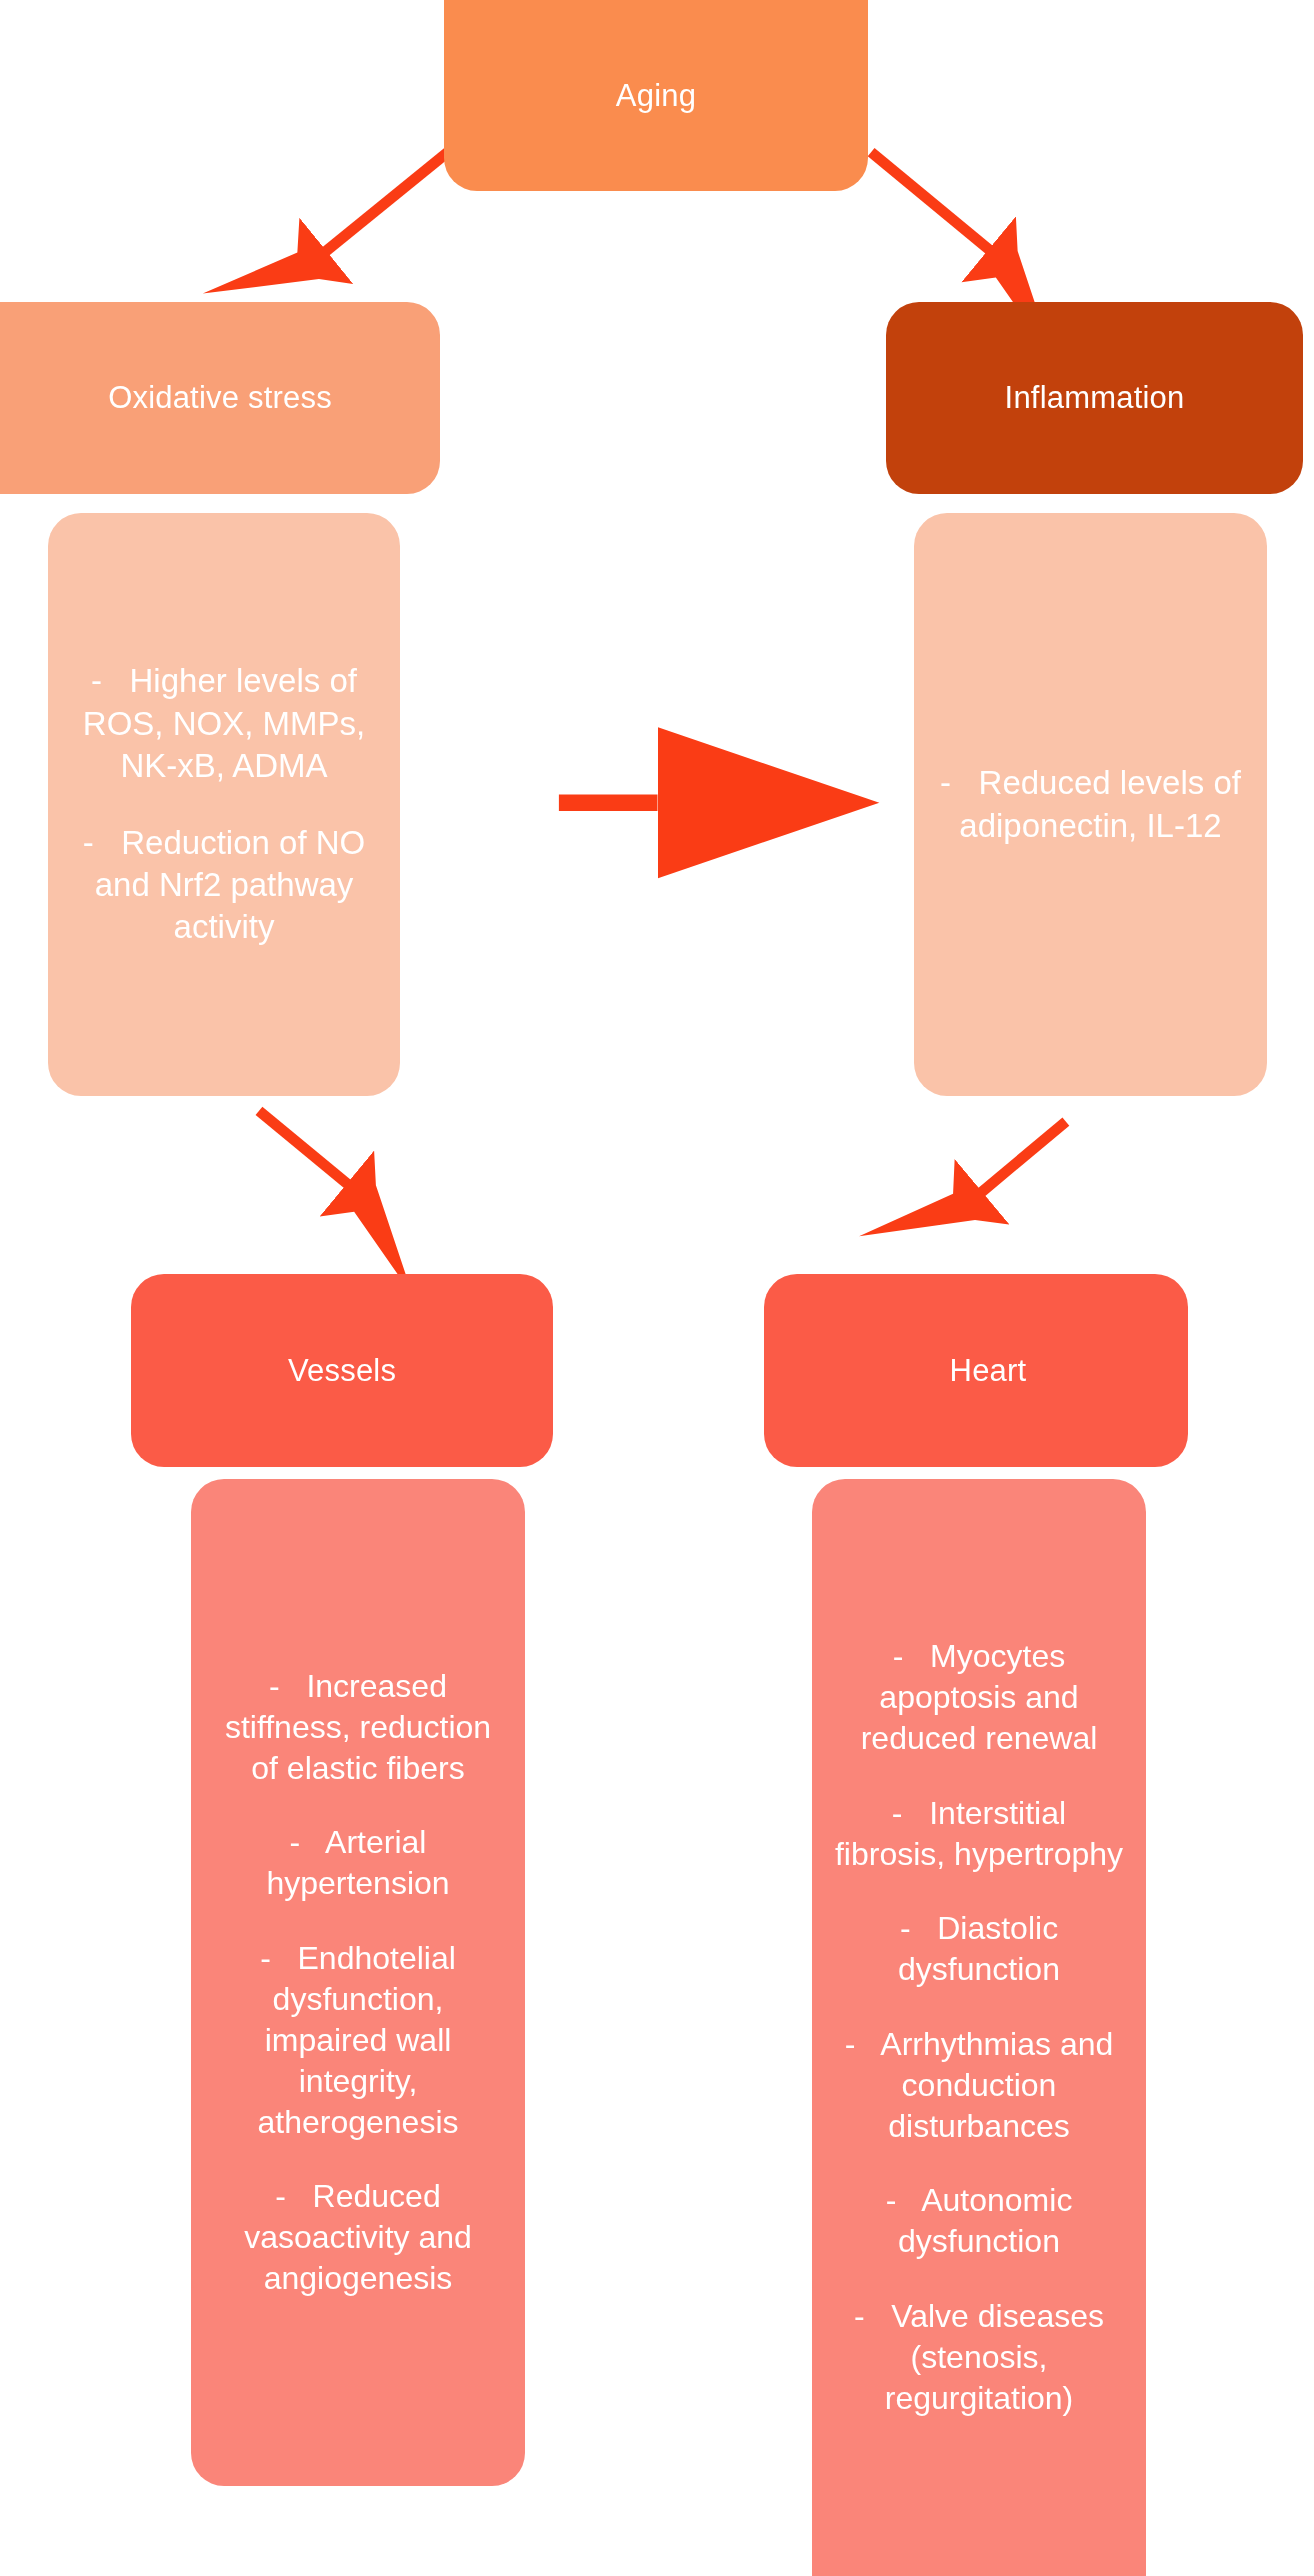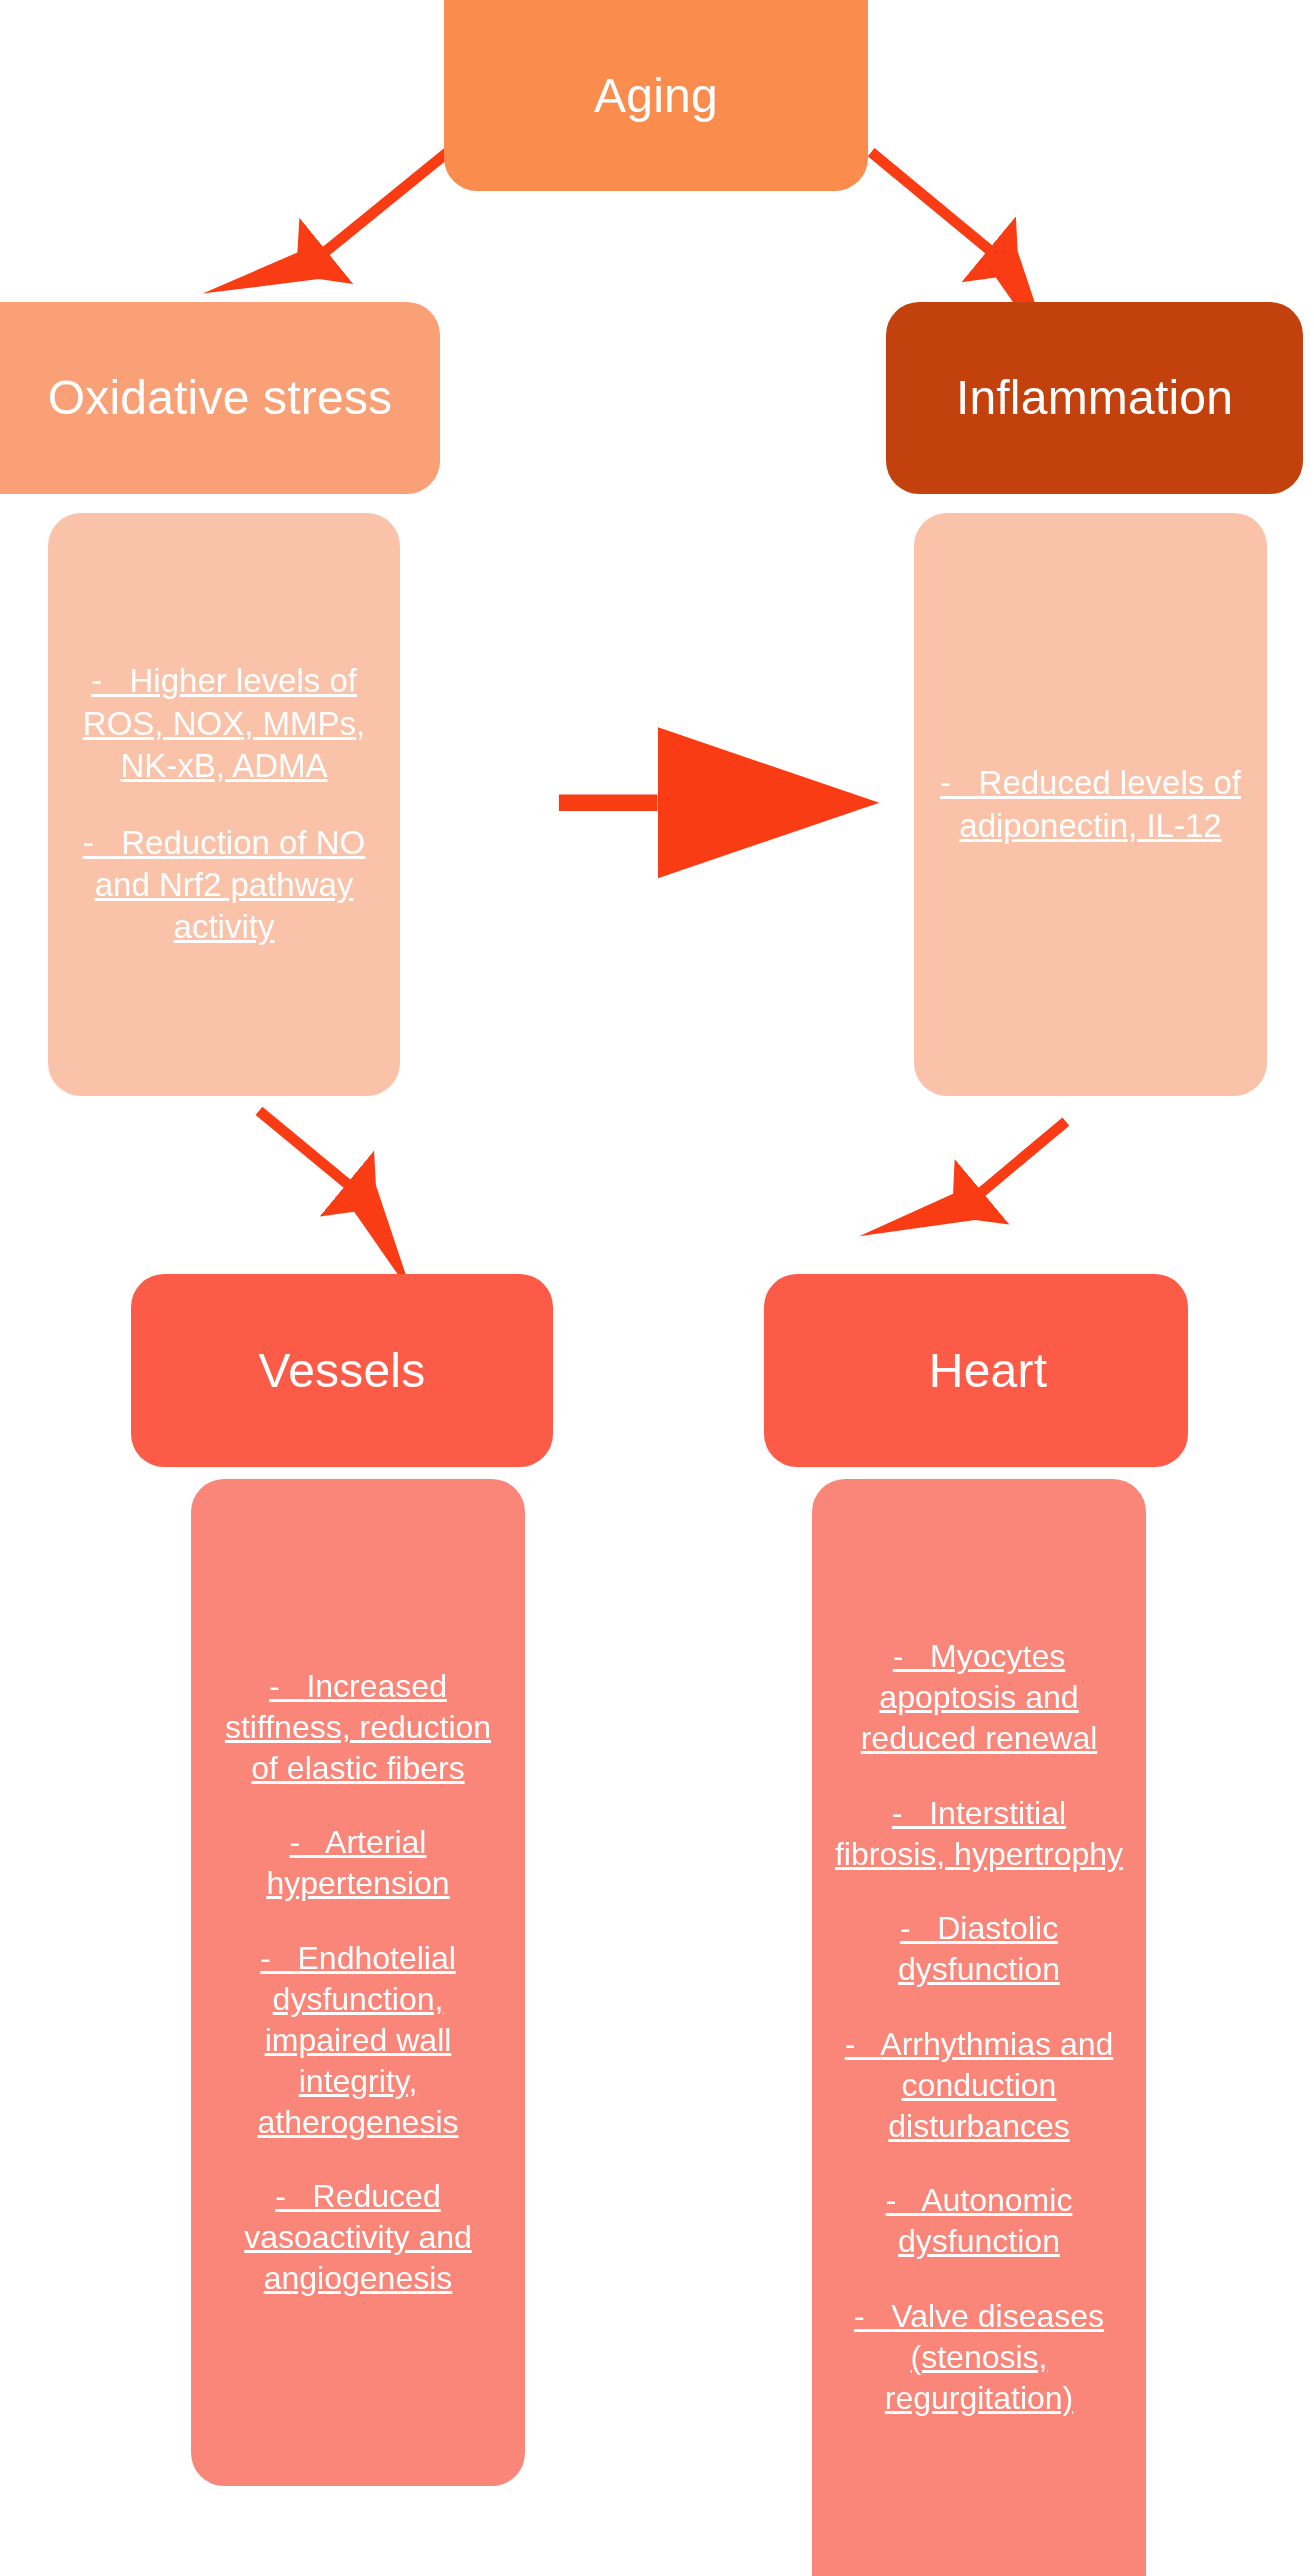--- a/index.html
+++ b/index.html
@@ -28,41 +28,40 @@
     align-items: center;
     justify-content: center;
     text-align: center;
     color: #ffffff;
     line-height: 1.28;
     overflow: hidden;
   }
   
   .node.header {
     border-radius: 33px;
-    font-size: 48px;
+    font-size: 31px;
     font-weight: 400;
     letter-spacing: 0.2px;
   }
   
   .node.detail {
     border-radius: 33px;
     font-size: 33px;
     padding: 0 21.4px;
     align-items: center;
   }
   .bullets {
     width: 100%;
     display: block;
   }
   .bullet {
     display: block;
     text-align: center;
     white-space: pre-line;
     margin: 0;
-    text-decoration: underline;
   }
   .bullet + .bullet {
     margin-top: 1.05em;
   }
   .bullet .dash {
     display: inline;
   }
 
   
   #node-aging      { left: 444px;  top: 0px;    width: 424px; height: 191px; background: #FA8C4E; border-radius: 0 0 33px 33px; }

